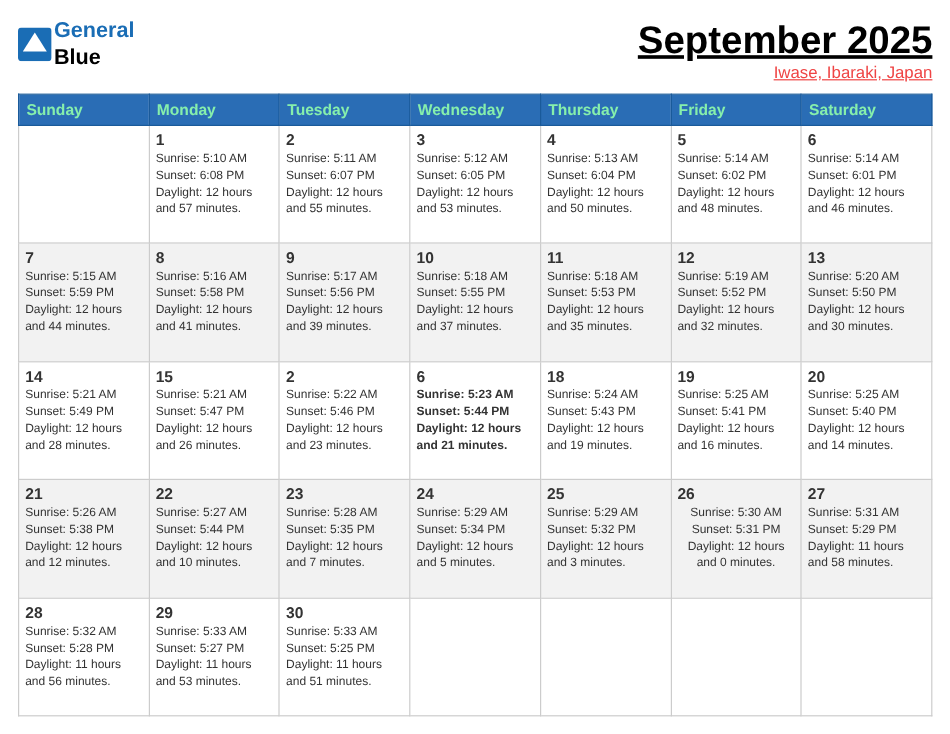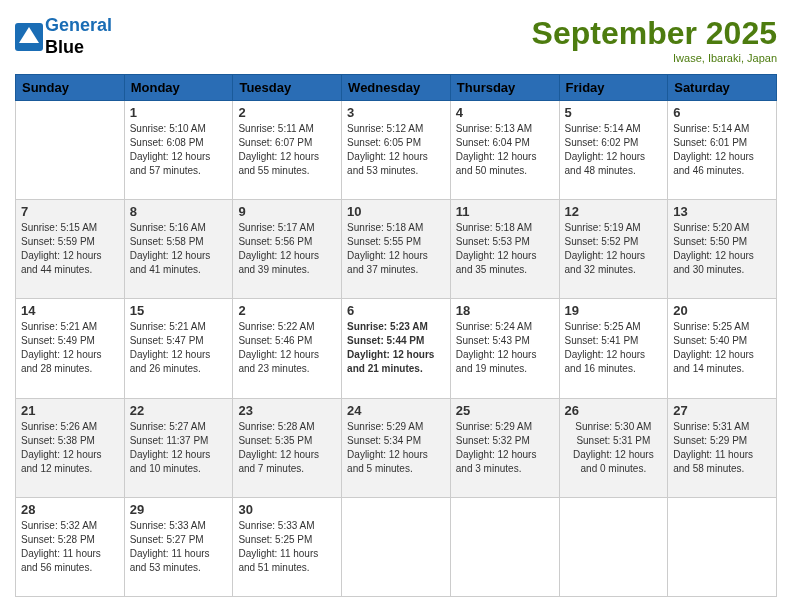--- a/index.html
+++ b/index.html
@@ -40,36 +40,38 @@
       width: 28px;
       height: 28px;
       margin-right: 2px;
     }
     .title-area {
       text-align: right;
     }
     .month-title {
       font-size: 32px;
       font-weight: bold;
-      color: #4d7c0f;
+      color: #000000;
+      text-decoration: underline;
     }
     .location {
-      font-size: 11px;
-      color: #4d7c0f;
+      font-size: 14px;
+      color: #ef4444;
+      text-decoration: underline;
     }
     .calendar {
       flex: 1;
       border: 1px solid #ccc;
       border-collapse: collapse;
       width: 100%;
       table-layout: fixed;
     }
     .calendar th {
       background: #2a6db5;
-      color: #000000;
+      color: #86efac;
       text-align: left;
       padding: 5px 6px;
       font-size: 13px;
       border: 1px solid #1a5a9a;
     }
     .calendar td {
       border: 1px solid #ccc;
       vertical-align: top;
       padding: 4px 5px;
       font-size: 10.5px;
@@ -282,21 +284,21 @@
           <td>
             <span class="day-number">21</span>
             <div class="day-info" style="white-space: pre-line;">Sunrise: 5:26 AM
 Sunset: 5:38 PM
 Daylight: 12 hours
 and 12 minutes.</div>
           </td>
           <td>
             <span class="day-number">22</span>
             <div class="day-info" style="white-space: pre-line;">Sunrise: 5:27 AM
-Sunset: 11:37 PM
+Sunset: 5:44 PM
 Daylight: 12 hours
 and 10 minutes.</div>
           </td>
           <td>
             <span class="day-number">23</span>
             <div class="day-info" style="white-space: pre-line;">Sunrise: 5:28 AM
 Sunset: 5:35 PM
 Daylight: 12 hours
 and 7 minutes.</div>
           </td>

